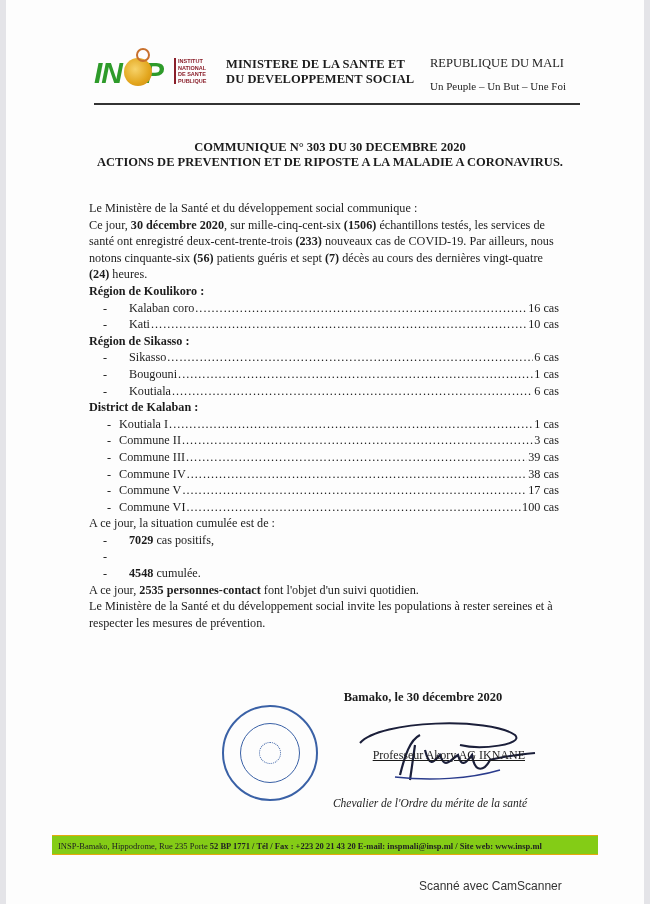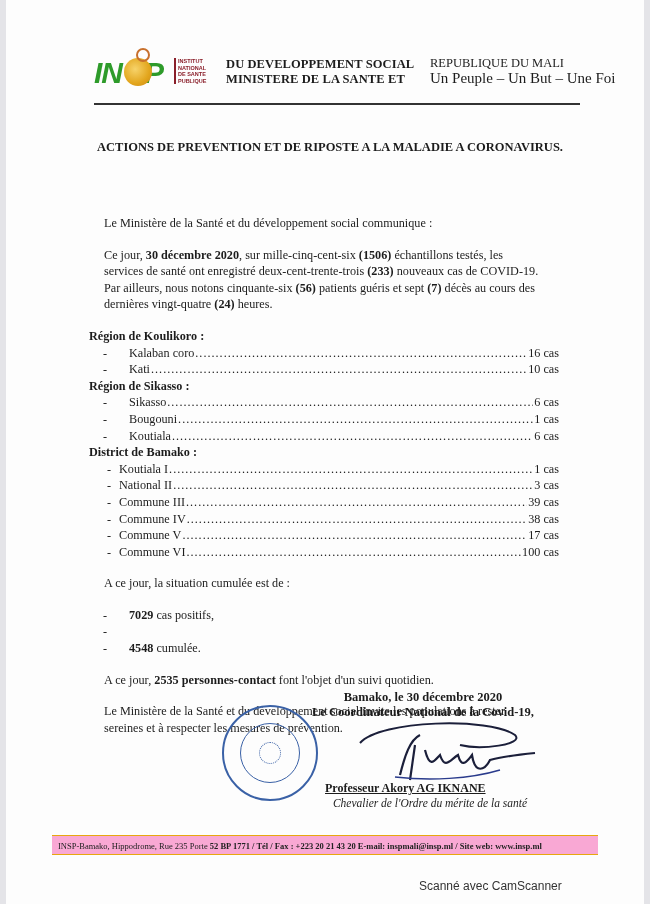--- a/index.html
+++ b/index.html
@@ -15,52 +15,52 @@
 
   
   .logo { position:absolute; left:94px; top:48px; width:90px; height:44px; }
   .logo-letters { position:absolute; left:0; top:8px; font-family:"Liberation Sans", sans-serif; font-weight:bold; font-style:italic; font-size:30px; color:#2e9b2a; letter-spacing:-1px; }
   .logo-globe { position:absolute; left:30px; top:10px; width:28px; height:28px; border-radius:50%; background:radial-gradient(circle at 40% 40%, #f7d36a, #e2a51c 60%, #c6831a); }
   .logo-staff { position:absolute; left:42px; top:0; width:10px; height:10px; border:2px solid #c8702c; border-radius:50%; }
   .logo-text { position:absolute; left:80px; top:10px; font-family:"Liberation Sans", sans-serif; font-weight:bold; font-size:5.5px; line-height:6.5px; color:#8a1f2a; border-left:2px solid #8a1f2a; padding-left:2px; }
 
   .ministry { position:absolute; left:226px; top:57px; font-weight:bold; font-size:12.5px; line-height:15px; letter-spacing:0.1px; }
   .republic { position:absolute; left:430px; top:56px; text-align:left; font-weight:normal; font-size:12.5px; line-height:15px; }
-  .republic .motto { font-size:15px; }
+  .republic .motto { font-size:11px;margin-top:8px; }
   .hrule { position:absolute; left:94px; top:103px; width:486px; height:2px; background:#333; }
 
   
   .title { position:absolute; left:90px; top:140px; width:480px; text-align:center; font-weight:bold; font-size:12.5px; line-height:14.5px; }
 
   
   .body { position:absolute; left:89px; top:200px; width:470px; font-size:12.2px; line-height:16.6px; }
-  .body p { margin:15px; }
+  .body p { margin:0; }
   .b { font-weight:bold; }
   .region { font-weight:bold; }
   .row { display:flex; align-items:baseline; padding-left:14px; white-space:nowrap; }
   .row .dash { width:26px; }
   .row .name { }
   .row .dots { flex:1; overflow:hidden; margin:0 1px; letter-spacing:1px; }
   .row .dots::after { content:"......................................................................................................................................................................................."; }
   .row .val { text-align:right; }
   .bamako .row { padding-left:18px; }
   .bamako .row .dash { width:12px; }
   .cumul .row .dash { width:26px; }
 
   
   .sig { position:absolute; left:308px; top:690px; width:230px; text-align:center; font-weight:bold; font-size:12.5px; line-height:15px; }
   .stamp { position:absolute; left:222px; top:705px; width:96px; height:96px; border-radius:50%; border:2px solid #3a61a6; box-sizing:border-box; }
   .stamp .inner { position:absolute; left:16px; top:16px; width:60px; height:60px; border-radius:50%; border:1.5px solid #3a61a6; box-sizing:border-box; }
   .stamp .core { position:absolute; left:18px; top:18px; width:22px; height:22px; border-radius:50%; border:1.5px dotted #3a61a6; box-sizing:border-box; }
   .signature-mark { position:absolute; left:340px; top:715px; width:200px; height:72px; }
-  .signer { position:absolute; left:325px; top:781px; width:200px; text-align:left; font-weight:bold; font-size:12px; text-decoration:underline; }
+  .signer { position:absolute; left:325px; top:748px; width:200px; text-align:right; font-weight:normal; font-size:12px; text-decoration:underline; }
   .signer-title { position:absolute; left:315px; top:797px; width:230px; text-align:center; font-style:italic; font-size:11.5px; }
 
   
-  .footer-bar { position:absolute; left:52px; top:835px; width:546px; height:20px; background:#f9a8d4; border-top:1px solid #e7a70f; border-bottom:1px solid #e7a70f; font-size:8.5px; line-height:20px; padding-left:6px; box-sizing:border-box; white-space:nowrap; overflow:hidden; color:#222; }
+  .footer-bar { position:absolute; left:52px; top:835px; width:546px; height:20px; background:#84cc16; border-top:1px solid #e7a70f; border-bottom:1px solid #e7a70f; font-size:8.5px; line-height:20px; padding-left:6px; box-sizing:border-box; white-space:nowrap; overflow:hidden; color:#222; }
   .footer-bar .b { font-weight:bold; }
   .camscanner { position:absolute; left:419px; top:879px; font-family:"Liberation Sans", sans-serif; font-size:12px; color:#333;text-align:center; }
 </style>
 </head>
 <body>
 
 <div class="lborder"></div>
 <div class="page">
 </div>
 <div class="rborder"></div>
@@ -70,30 +70,31 @@
   <div class="logo-globe"></div>
   <div class="logo-staff"></div>
   <div class="logo-text">
     <div>INSTITUT</div>
     <div>NATIONAL</div>
     <div>DE SANTE</div>
     <div>PUBLIQUE</div>
   </div>
 </div>
 <div class="ministry">
+  <div>MINISTERE DE LA SANTE ET</div>
   <div>DU DEVELOPPEMENT SOCIAL</div>
-  <div>MINISTERE DE LA SANTE ET</div>
 </div>
 <div class="republic">
   <div>REPUBLIQUE DU MALI</div>
   <div class="motto">Un Peuple – Un But – Une Foi</div>
 </div>
 <div class="hrule"></div>
 
 <div class="title">
+  <div>COMMUNIQUE N° 303 DU 30 DECEMBRE 2020</div>
   <div>ACTIONS DE PREVENTION ET DE RIPOSTE A LA MALADIE A CORONAVIRUS.</div>
 </div>
 
 <div class="body">
   <p>Le Ministère de la Santé et du développement social communique :</p>
   <p><span>Ce jour, </span><span class="b">30 décembre 2020</span><span>, sur mille-cinq-cent-six </span><span class="b">(1506)</span><span> échantillons testés, les services de santé ont enregistré deux-cent-trente-trois </span><span class="b">(233)</span><span> nouveaux cas de COVID-19. Par ailleurs, nous notons cinquante-six </span><span class="b">(56)</span><span> patients guéris et sept </span><span class="b">(7)</span><span> décès au cours des dernières vingt-quatre </span><span class="b">(24)</span><span> heures.</span></p>
 
   <div>
     <div class="region">Région de Koulikoro :</div>
     <div class="row">
@@ -126,30 +127,30 @@
       </div>
     <div class="row">
         <span class="dash">-</span>
         <span class="name">Koutiala</span>
         <span class="dots"></span>
         <span class="val">6 cas</span>
       </div>
   </div>
 
   <div class="bamako">
-    <div class="region">District de Bamako :</div>
+    <div class="region">District de Kalaban :</div>
     <div class="row">
         <span class="dash">-</span>
         <span class="name">Koutiala I</span>
         <span class="dots"></span>
         <span class="val">1 cas</span>
       </div>
     <div class="row">
         <span class="dash">-</span>
-        <span class="name">National II</span>
+        <span class="name">Commune II</span>
         <span class="dots"></span>
         <span class="val">3 cas</span>
       </div>
     <div class="row">
         <span class="dash">-</span>
         <span class="name">Commune III</span>
         <span class="dots"></span>
         <span class="val">39 cas</span>
       </div>
     <div class="row">
@@ -186,21 +187,20 @@
         <span><span class="b">4548</span><span> cumulée.</span></span>
       </div>
   </div>
 
   <p><span>A ce jour, </span><span class="b">2535 personnes-contact</span><span> font l'objet d'un suivi quotidien.</span></p>
   <p>Le Ministère de la Santé et du développement social invite les populations à rester sereines et à respecter les mesures de prévention.</p>
 </div>
 
 <div class="sig">
   <div>Bamako, le 30 décembre 2020</div>
-  <div>Le Coordinateur National de la Covid-19,</div>
 </div>
 <div class="stamp">
   <div class="inner">
     <div class="core"></div>
   </div>
 </div>
 <svg class="signature-mark" viewBox="0 0 200 72">
   <path d="M20 28 C40 5, 150 2, 175 20 C185 30, 140 35, 120 30" fill="none" stroke="#1b1f3a" stroke-width="2"></path>
   <path d="M60 60 C65 40, 70 25, 80 20 M75 30 L70 65 M85 35 C90 55, 95 45, 100 40 C105 55, 110 45, 118 40 C122 55, 128 45, 132 40 C135 60, 145 55, 150 45 C160 42, 175 40, 195 38" fill="none" stroke="#1b1f3a" stroke-width="2.2"></path>
   <path d="M55 62 C90 66, 130 64, 160 55" fill="none" stroke="#2a3b8c" stroke-width="1.5"></path>

